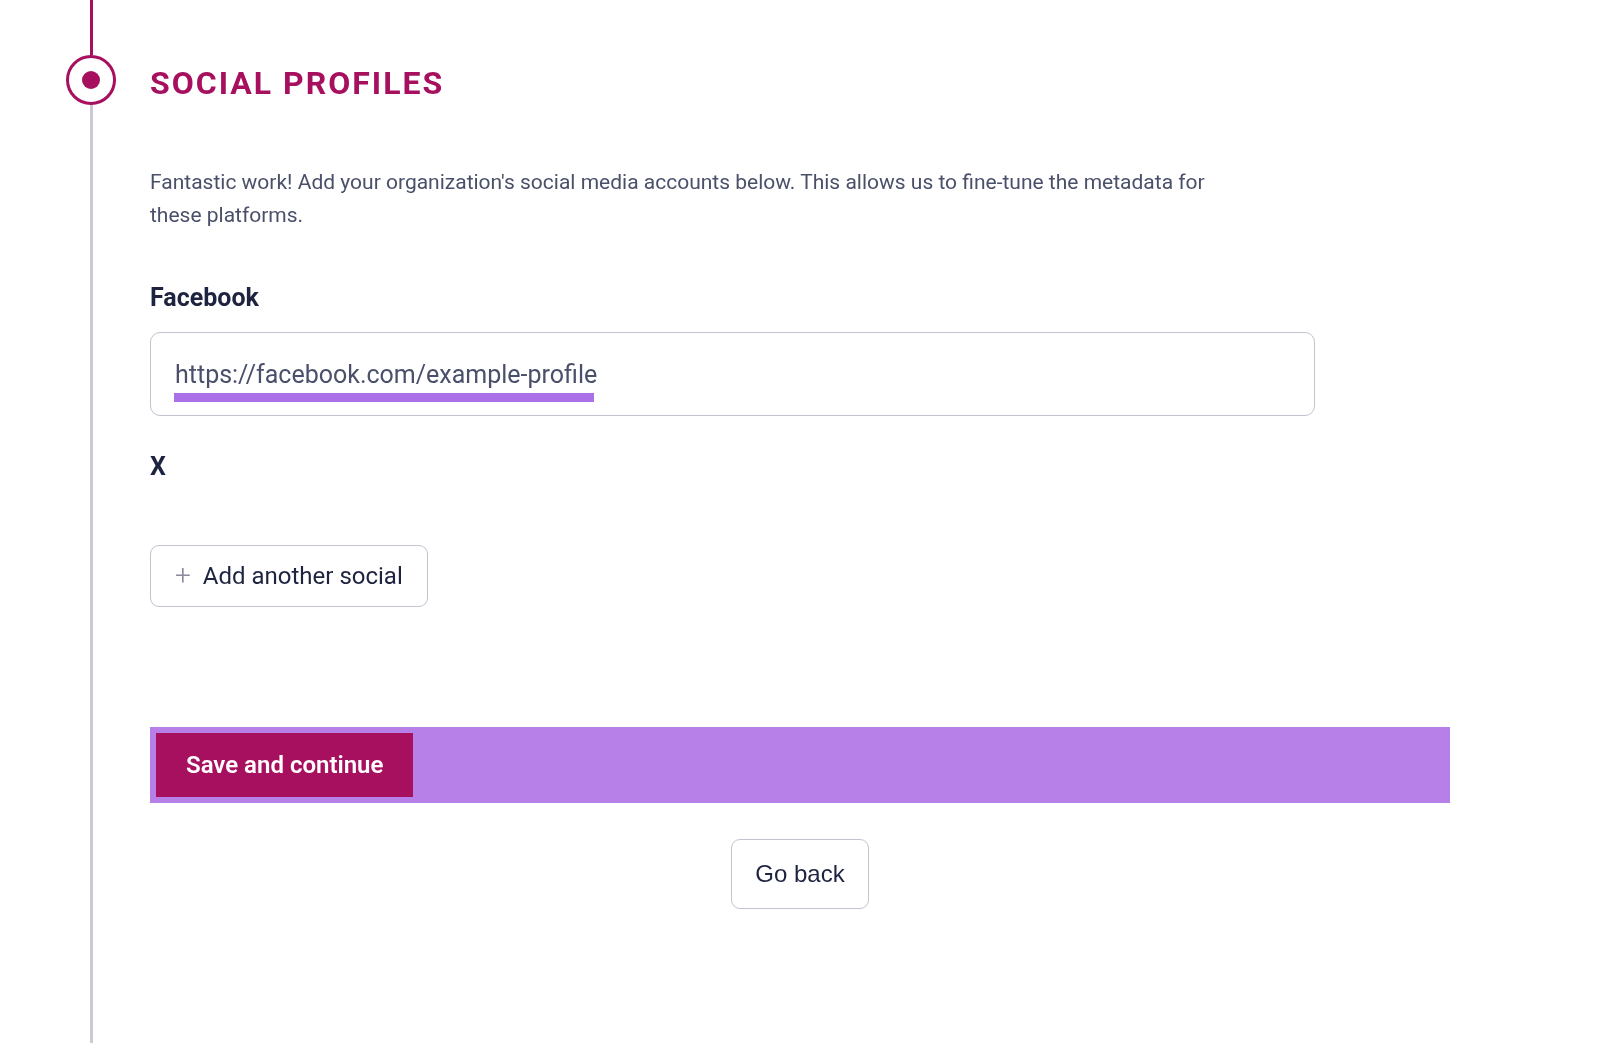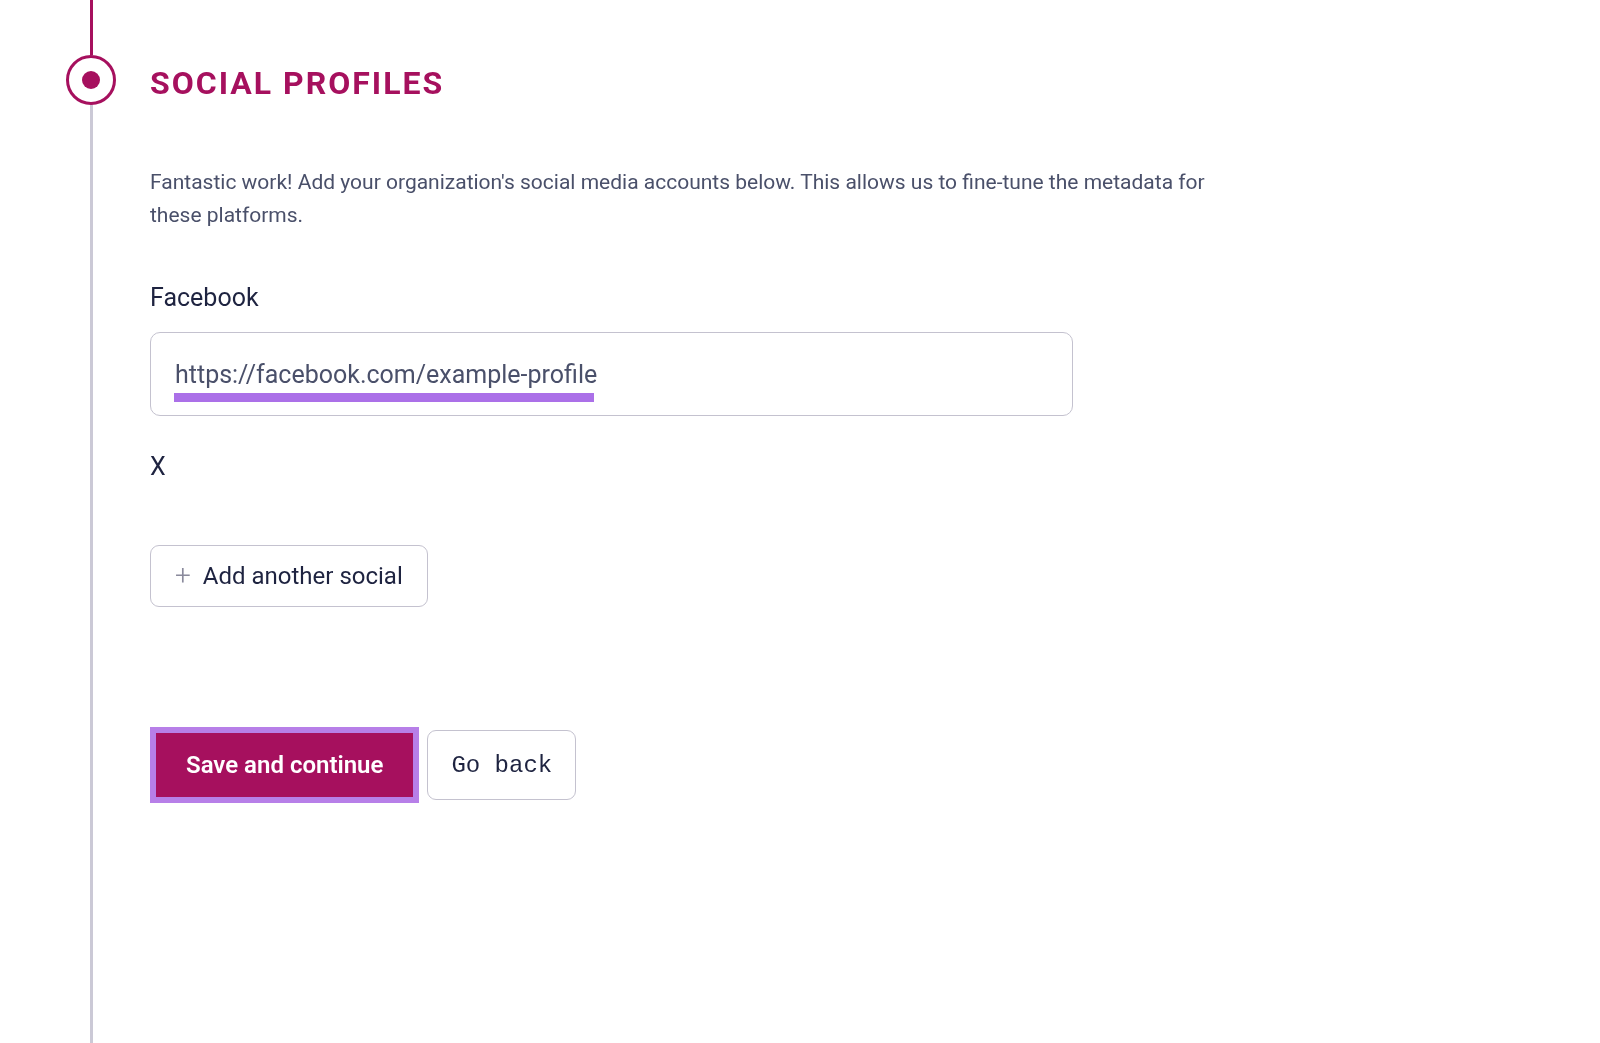--- a/index.html
+++ b/index.html
@@ -68,27 +68,27 @@
       line-height: 1.55;
       color: #4a506a;
       margin-bottom: 52px;
       max-width: 1110px;
     }
     .field-group {
       margin-bottom: 36px;
     }
     .field-label {
       font-size: 25px;
-      font-weight: 400;
+      font-weight: 700;
       color: #1e2340;
       margin-bottom: 20px;
       display: block;
     }
     .text-input {
-      width: 923px;
+      width: 1165px;
       height: 84px;
       padding: 0 24px;
       font-size: 25px;
       color: #4a506a;
       border: 1.5px solid #c4c2cf;
       border-radius: 10px;
       background: #ffffff;
       font-family: inherit;
       outline: none;
     }
@@ -124,22 +124,23 @@
       margin-top: 28px;
     }
     .plus-icon {
       font-size: 28px;
       color: #8a8a9c;
       font-weight: 300;
       line-height: 1;
     }
     .button-row {
       display: flex;
-      gap: 8px;
+      gap: 36px;
       margin-top: 120px;
+      flex-direction: column;
     }
     .save-btn-highlight {
       padding: 6px;
       background: #b77fe8;
       display: inline-block;
     }
     .save-btn {
       padding: 18px 30px;
       font-size: 24px;
       font-weight: 600;
@@ -151,21 +152,21 @@
     }
     .back-btn {
       padding: 18px 23px;
       font-size: 24px;
       font-weight: 500;
       color: #1e2340;
       background: #ffffff;
       border: 1.5px solid #c4c2cf;
       border-radius: 9px;
       cursor: pointer;
-      font-family: Liberation Mono, monospace;
+      font-family: Liberation Sans, sans-serif;
       align-self: center;
       height: 70px;
     }
   </style>
 </head>
 <body>
 
 <div class="timeline-line"></div>
 <div class="timeline-line-top"></div>
 

